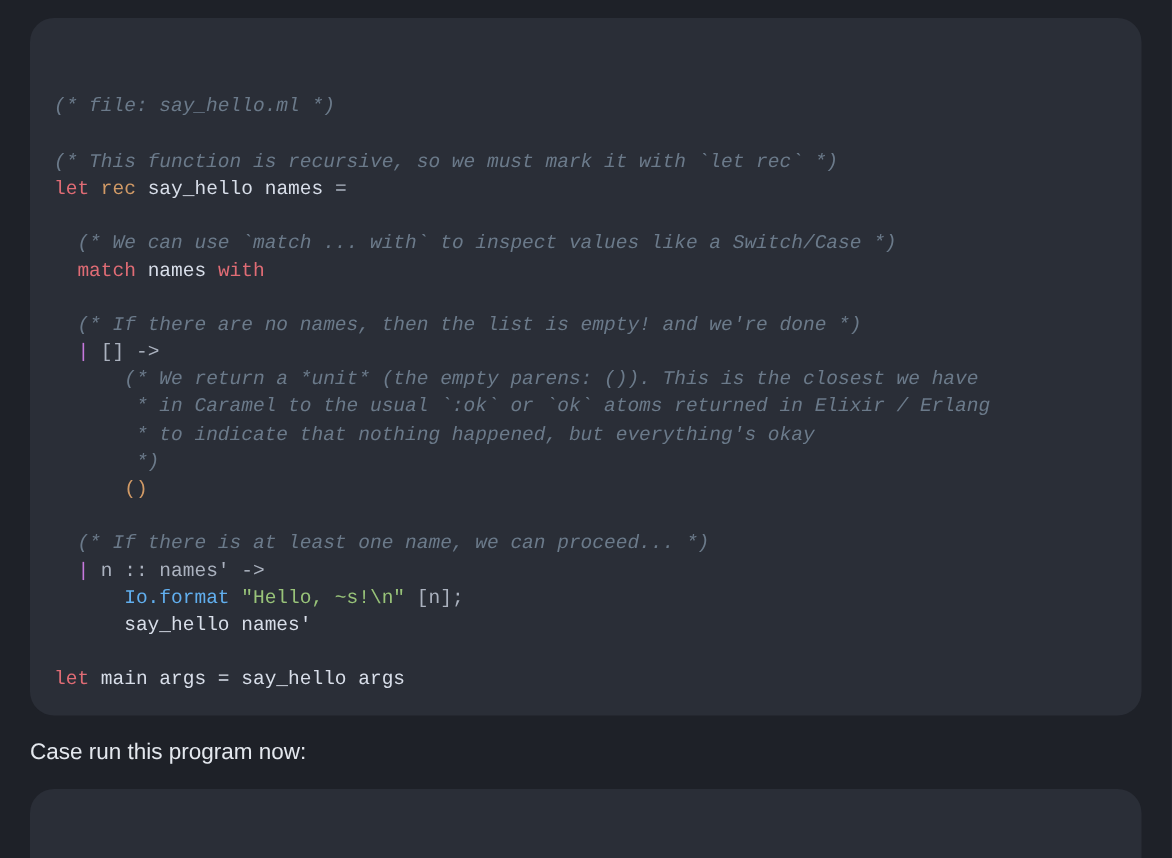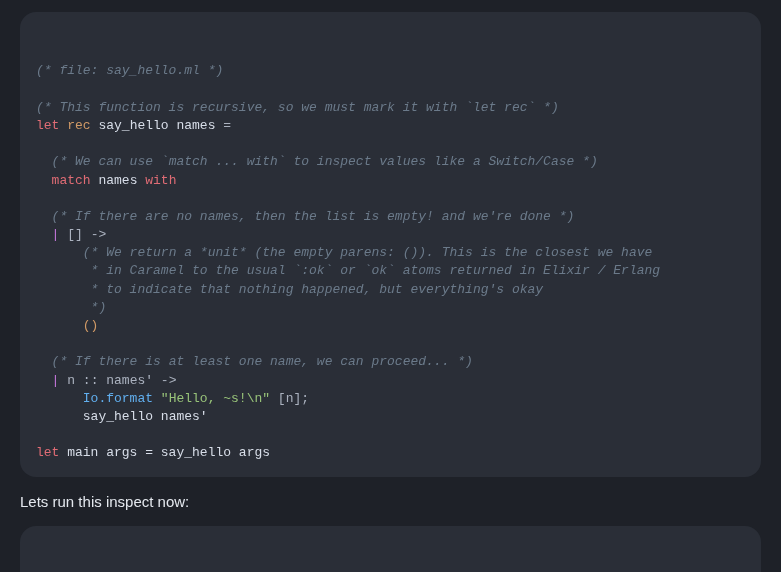--- a/index.html
+++ b/index.html
@@ -76,21 +76,21 @@
       <span class="c-par">()</span>
 
   <span class="c-comment">(* If there is at least one name, we can proceed... *)</span>
   <span class="c-pipe">|</span><span class="c-punct"> n :: names' -&gt;</span>
       <span class="c-fn">Io.format </span><span class="c-str">"Hello, ~s!\n"</span><span class="c-punct"> [n];</span>
       <span class="c-ident">say_hello names'</span>
 
 <span class="c-kw">let</span><span class="c-ident"> main args = say_hello args</span>
 </div>
 
-<p class="prose">Lets run this inspect now:</p>
+<p class="prose">Case run this program now:</p>
 
 <div class="code-block">
   <div class="copy-btn">
     <svg viewBox="0 0 24 24" fill="none" stroke="currentColor" stroke-width="2">
       <rect x="9" y="9" width="11" height="11" rx="2"></rect>
       <rect x="4" y="4" width="11" height="11" rx="2"></rect>
     </svg>
   </div>
 
 

